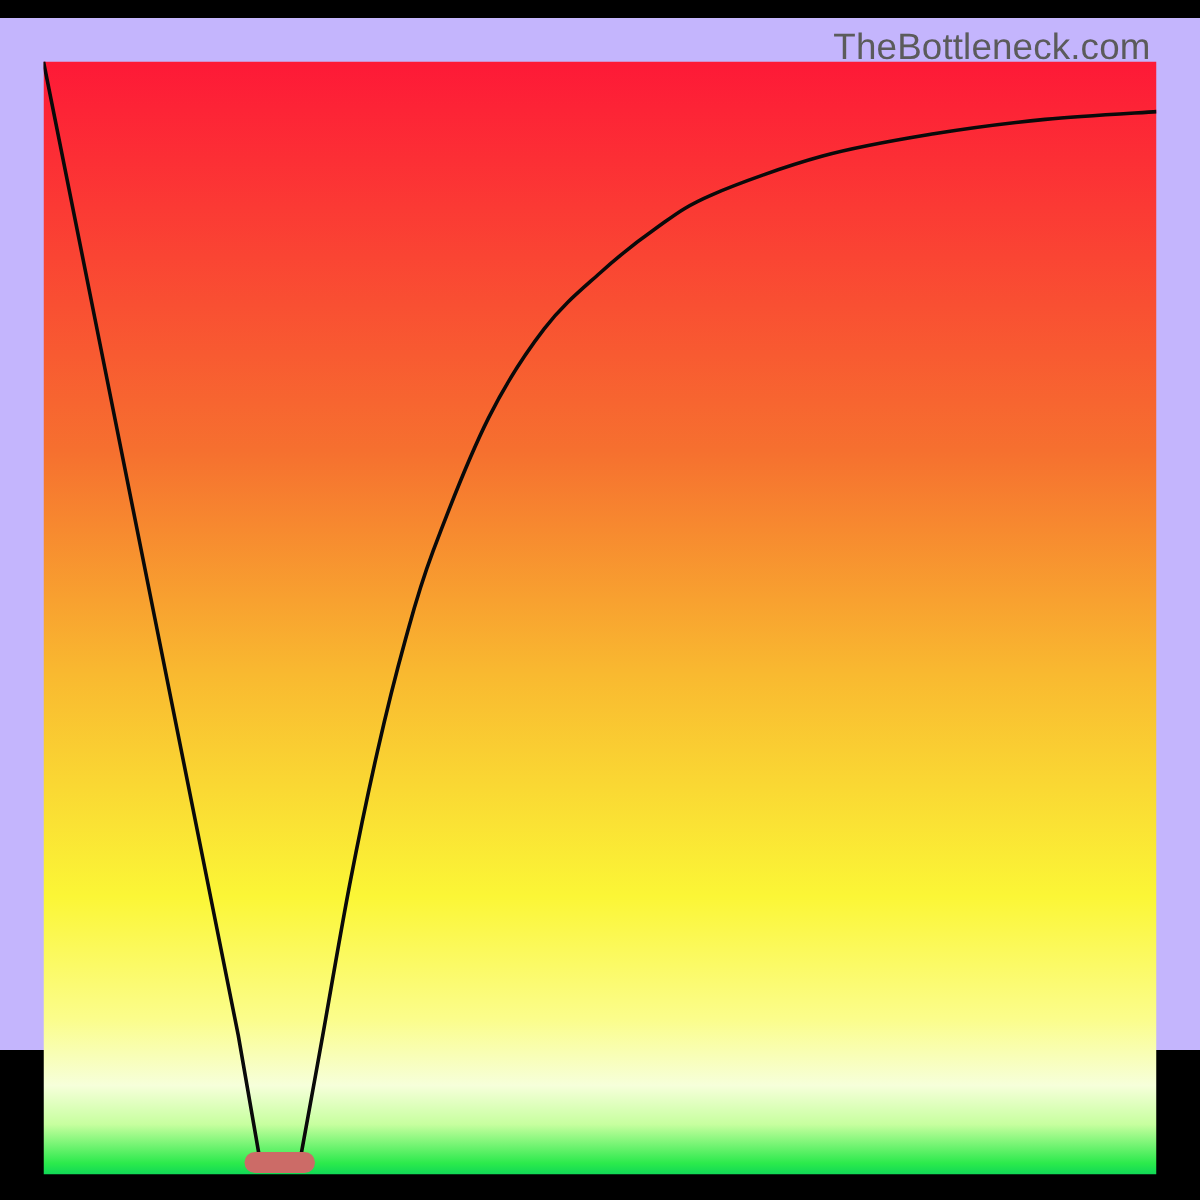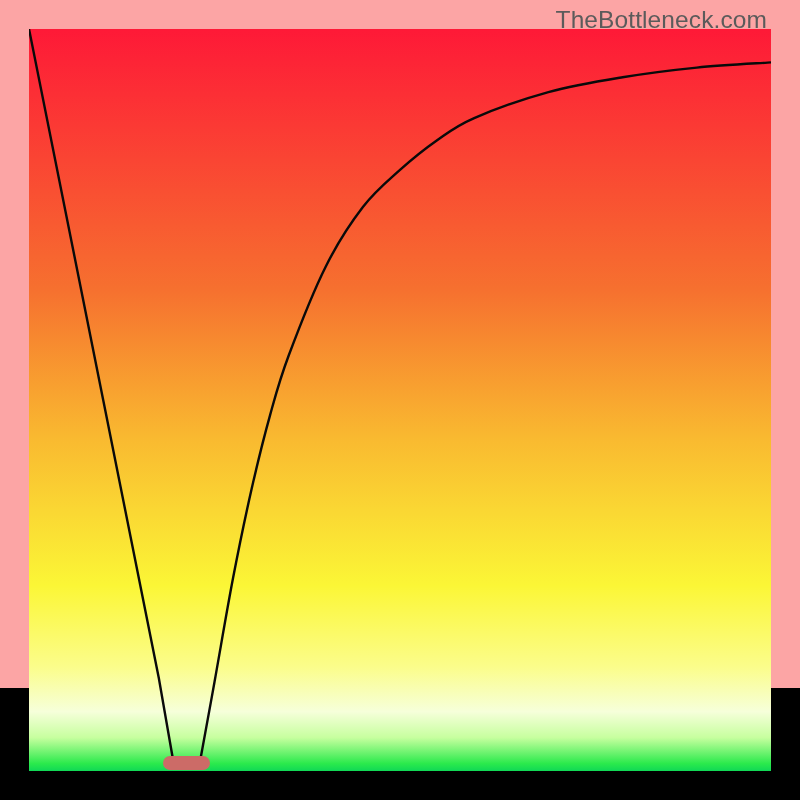--- a/index.html
+++ b/index.html
@@ -5,25 +5,25 @@
   html, body {
     margin: 0;
     padding: 0;
     width: 800px;
     height: 800px;
     background: #000;
     overflow: hidden;
   }
   .frame {
     position: absolute;
-    top: 0;
+    top: 12px;
     left: 0;
     width: 800px;
     height: 688px;
-    background: #fca5a5;
+    background: #c4b5fd;
   }
   .plot {
     position: absolute;
     top: 29px;
     left: 29px;
     width: 742px;
     height: 742px;
   }
   .watermark {
     position: absolute;

